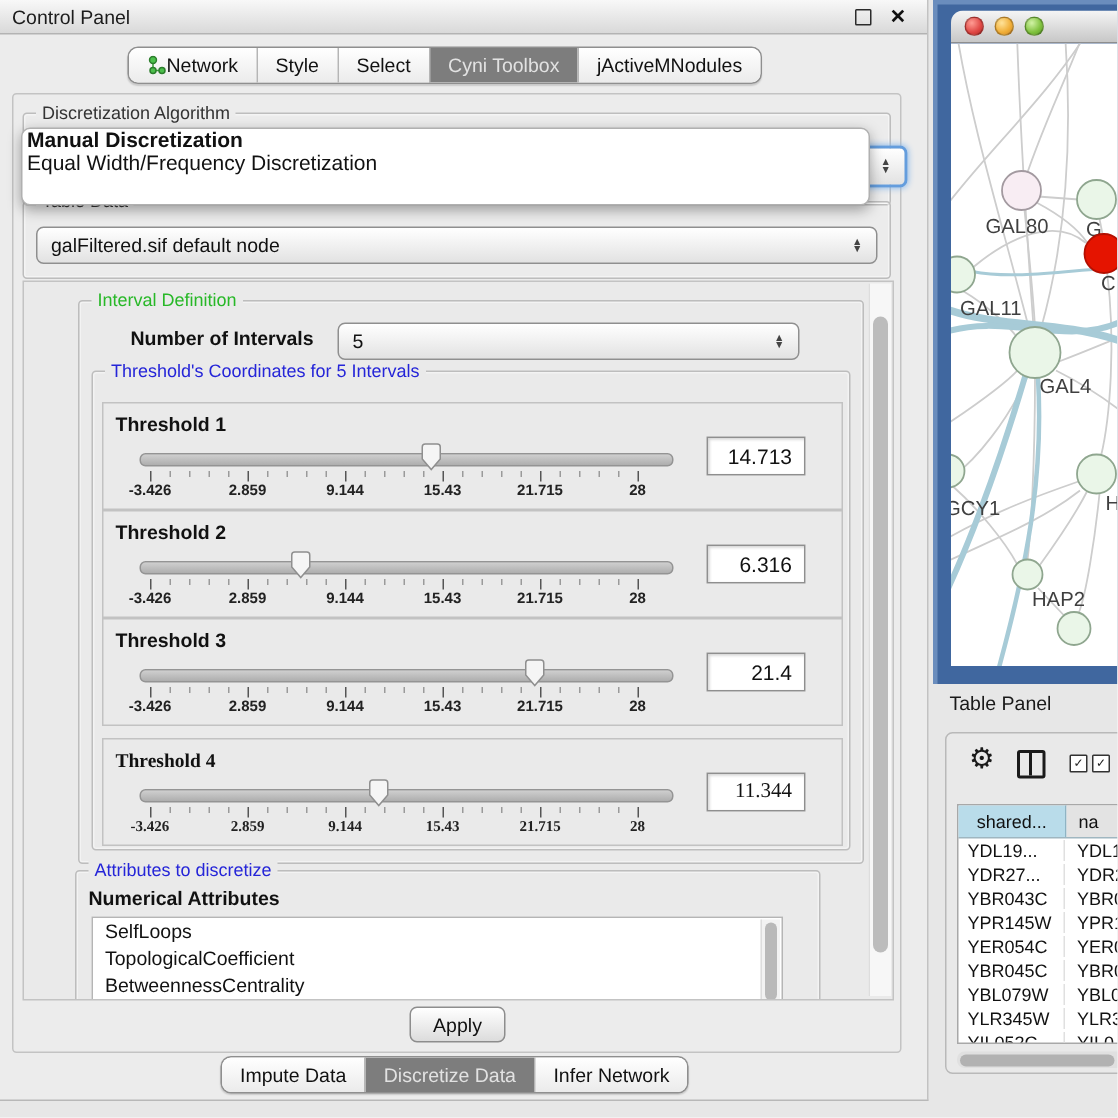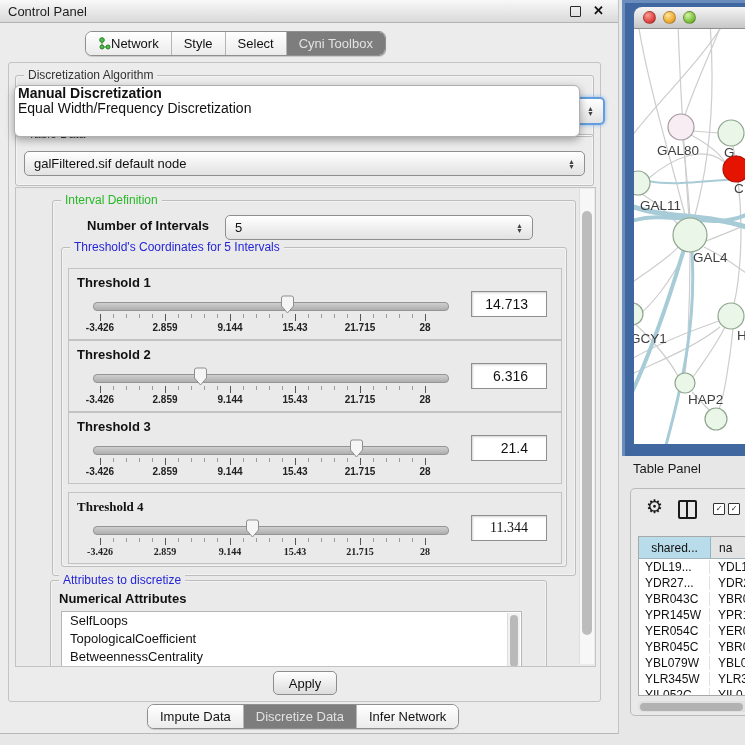--- a/index.html
+++ b/index.html
@@ -64,21 +64,21 @@
   .th-label{position:absolute;left:8px;top:6px;font-size:13px;font-weight:bold;color:#111;}
   .sl-track{position:absolute;left:24px;top:33px;width:354px;height:7px;border-radius:4px;
             background:linear-gradient(#cfcfcf,#aeaeae);border:1px solid #949494;}
   .sl-handle{position:absolute;top:26px;width:15px;height:19px;}
   .tick{position:absolute;top:45px;width:1px;height:4px;background:#9a9a9a;}
   .tick.major{height:7px;background:#555;}
   .tick-label{position:absolute;top:53px;width:44px;margin-left:-22px;text-align:center;
               font-size:10px;font-weight:bold;color:#222;}
   .valbox{position:absolute;left:402px;top:22px;width:56px;height:24px;background:#fff;
           border:1px solid #8f8f8f;box-shadow:inset 1px 1px 2px rgba(0,0,0,.18);
-          font-size:14px;display:flex;align-items:center;justify-content:flex-end;padding-right:18px;}
+          font-size:14px;display:flex;align-items:center;justify-content:flex-end;padding-right:8px;}
 
   
   .attrlist{position:absolute;left:10px;top:30px;width:459px;height:110px;background:#fff;
             border:1px solid #b5b5b5;overflow:hidden;font-size:13px;}
   .attrlist .li{height:18px;line-height:18px;padding-left:8px;white-space:nowrap;}
   .attrsb{position:absolute;right:1px;top:1px;width:12px;height:108px;background:#f2f2f2;border-left:1px solid #ddd;}
   .attrsb .thumb{position:absolute;left:2px;top:2px;width:8px;height:52px;background:#b9b9b9;border-radius:4px;}
 
   .btn{position:absolute;background:linear-gradient(#ffffff,#dcdcdc);border:1px solid #8d8d8d;
        border-radius:5px;font-size:13px;display:flex;align-items:center;justify-content:center;}
@@ -145,20 +145,23 @@
           <span>Network</span>
         </div>
         <div class="tab">
           <span>Style</span>
         </div>
         <div class="tab">
           <span>Select</span>
         </div>
         <div class="tab selected">
           <span>Cyni Toolbox</span>
+        </div>
+        <div class="tab">
+          <span>jActiveMNodules</span>
         </div>
       </div>
 
     <div class="panelA">
 
       <div class="group" style="left:6px;top:12px;width:577px;height:60px;">
         <span class="legend">Discretization Algorithm</span>
       </div>
 
       <div class="combo focus" style="left:14px;top:34px;width:560px;height:24px;z-index:5;">

